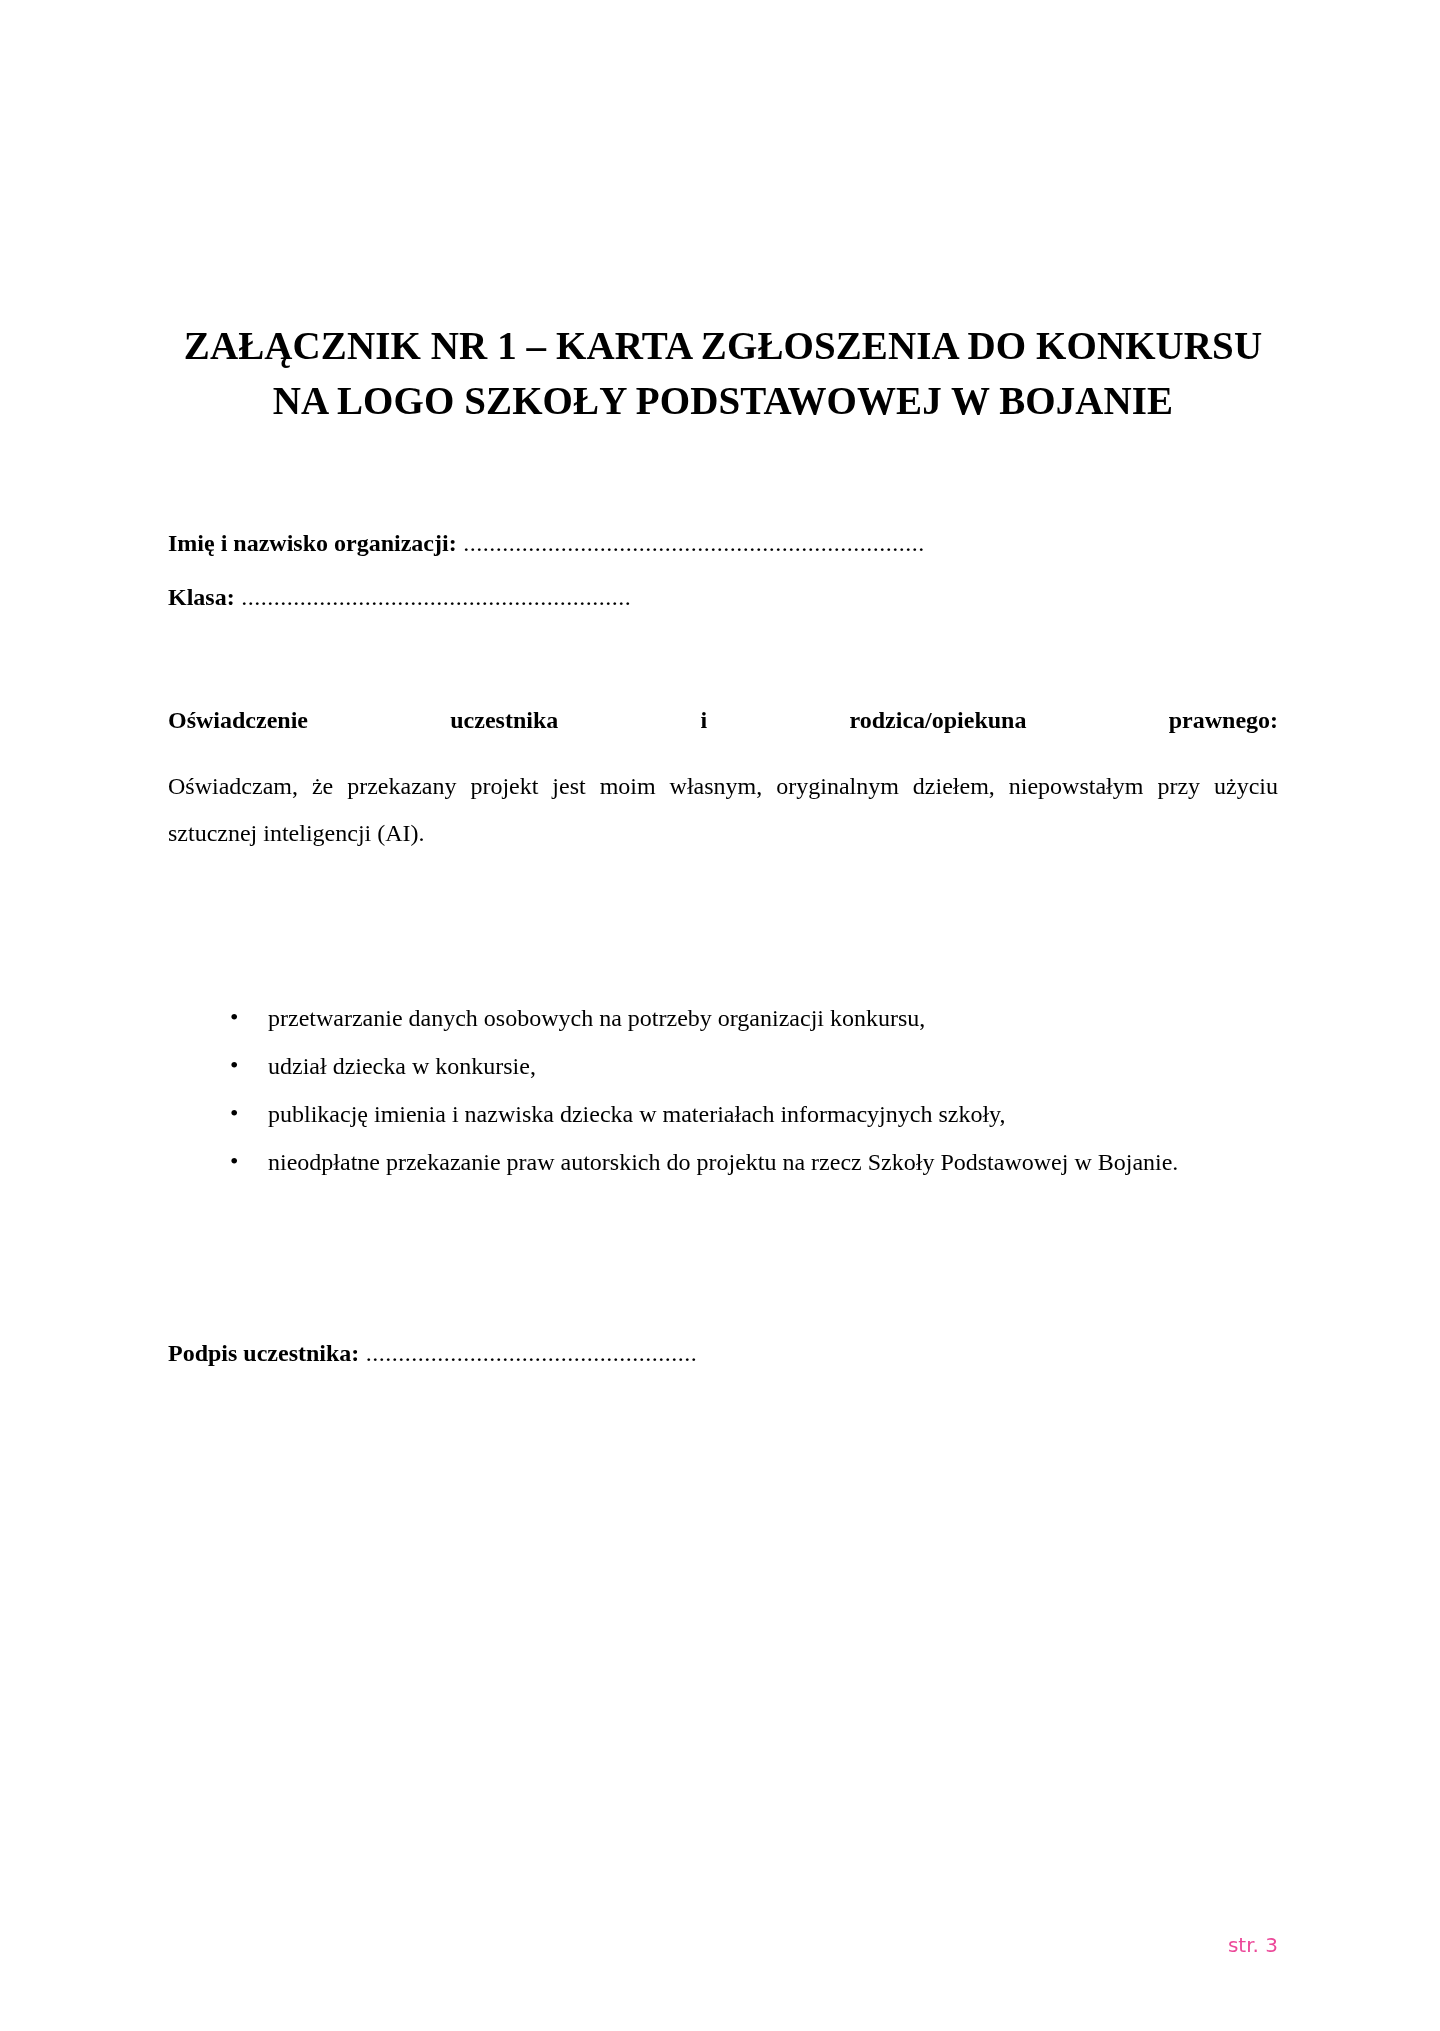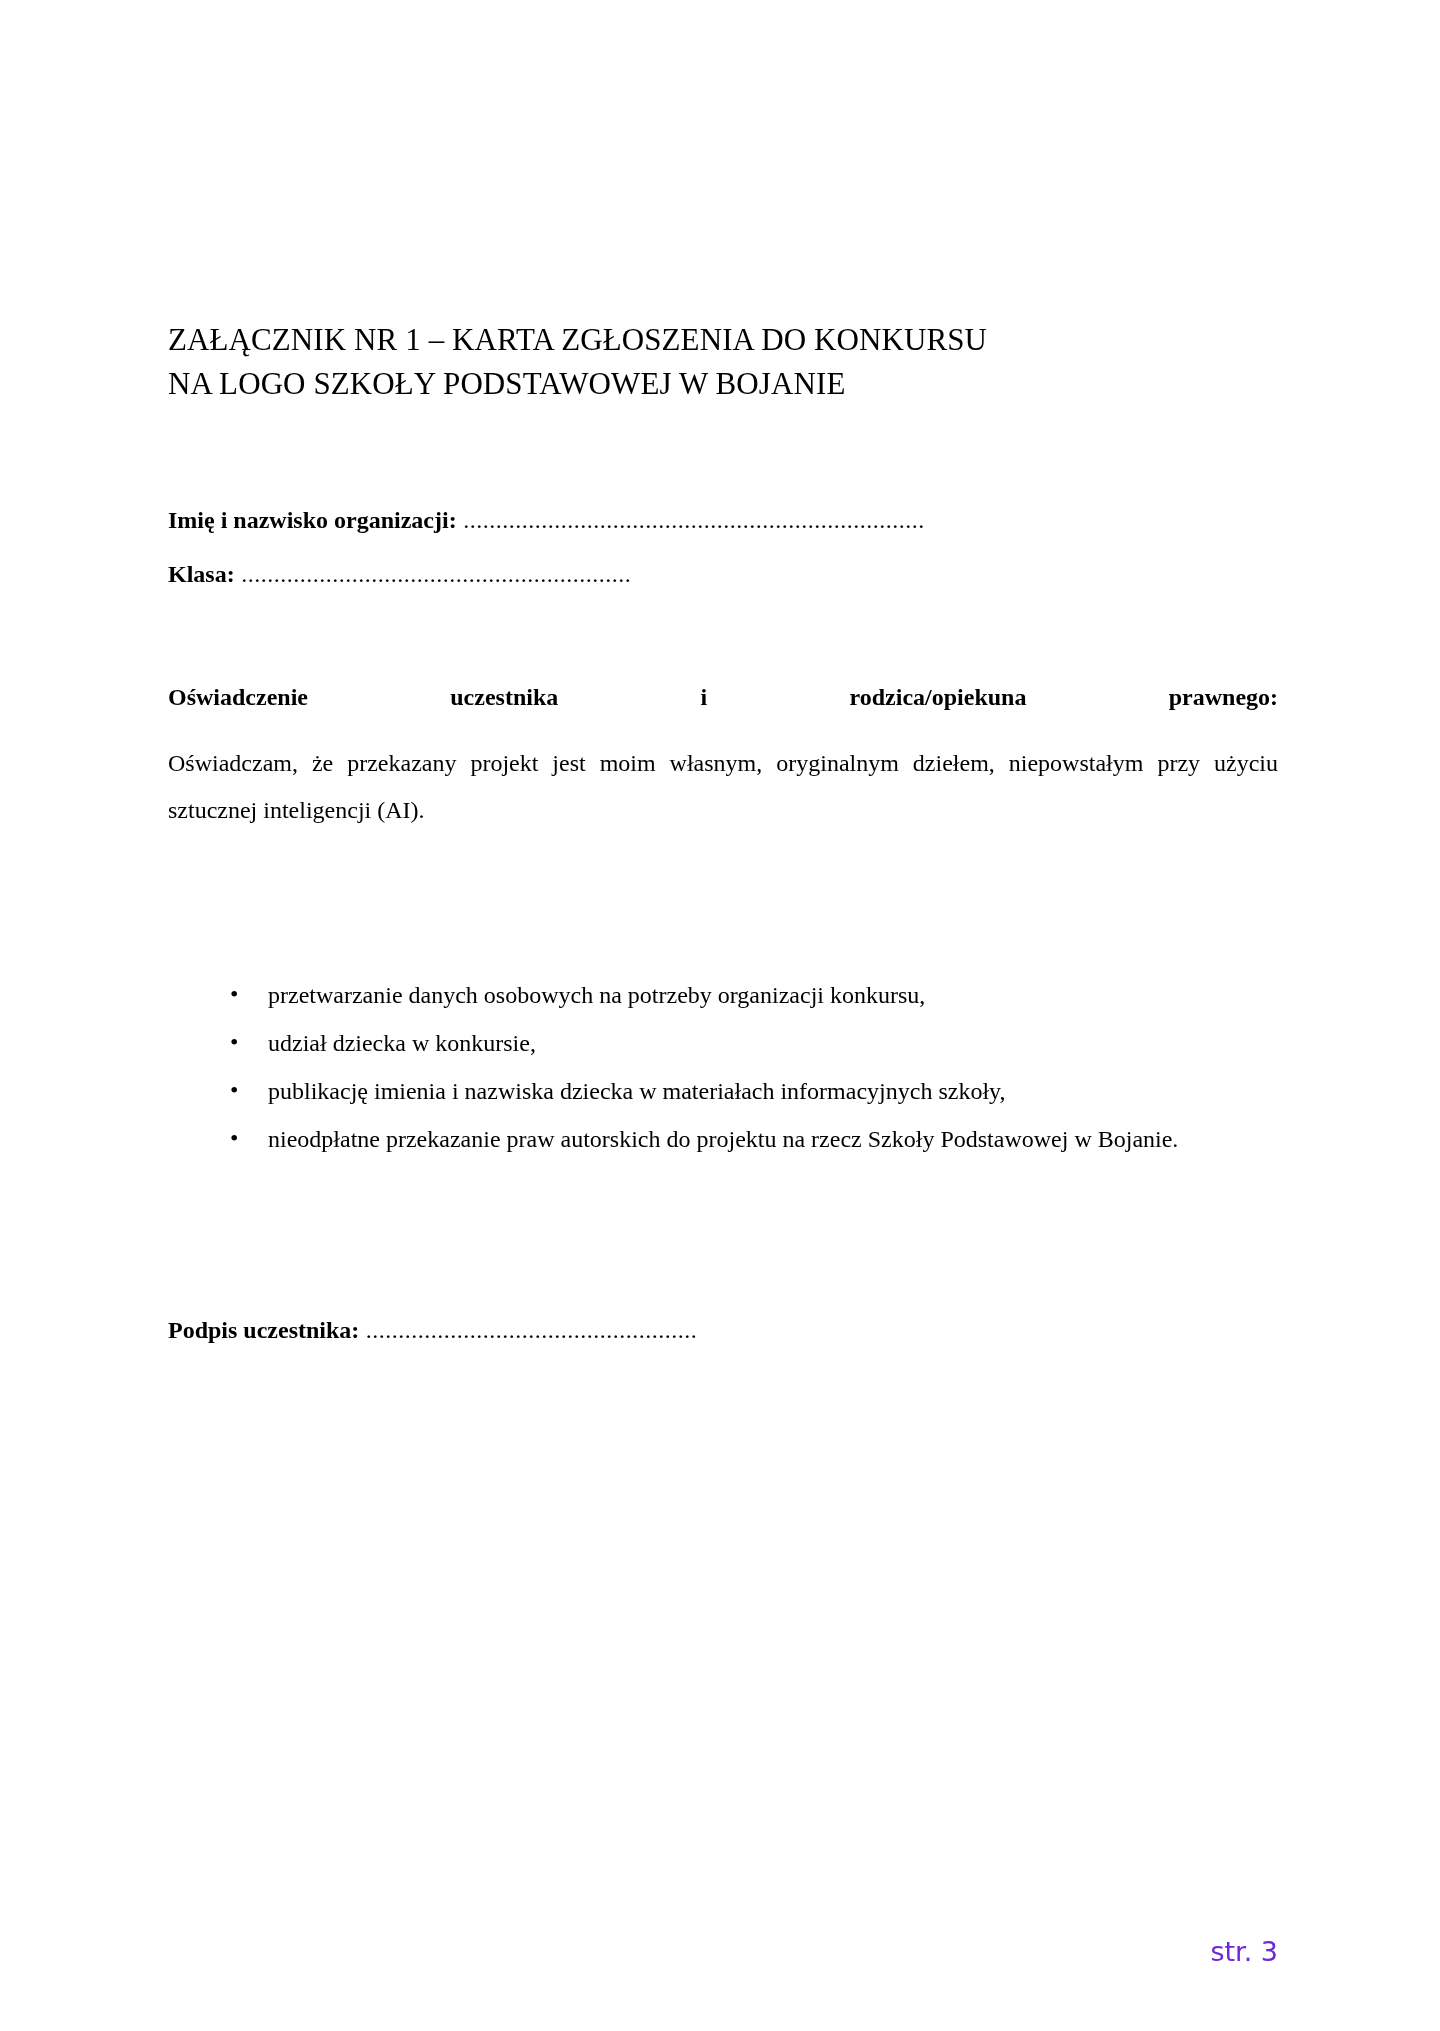--- a/index.html
+++ b/index.html
@@ -26,22 +26,23 @@
   .content {
     position: absolute;
     left: 168px;
     top: 0;
     width: 1110px;
   }
 
   
   .doc-title {
     margin-top: 318px;
-    font-weight: normal;
-    font-size: 31px;
+    text-align: center;
+    font-weight: bold;
+    font-size: 39px;
     line-height: 1.42;
     letter-spacing: 0.1px;
   }
   .doc-title .line {
     display: block;
     white-space: nowrap;
   }
 
   
   .field-row {
@@ -109,24 +110,24 @@
   
   .sig-row {
     font-size: 24px;
     line-height: 1.5;
   }
 
   
   .page-number {
     position: absolute;
     right: 162px;
-    bottom: 64px;
+    bottom: 74px;
     font-family: "DejaVu Sans", "Liberation Sans", sans-serif;
-    font-size: 27px;
-    color: #6d28d9;
+    font-size: 20px;
+    color: #ec4899;
   }
 </style>
 </head>
 <body>
 
 <div class="page">
   <div class="content">
 
     <div class="doc-title">
       <span class="line">ZAŁĄCZNIK NR 1 – KARTA ZGŁOSZENIA DO KONKURSU</span>

